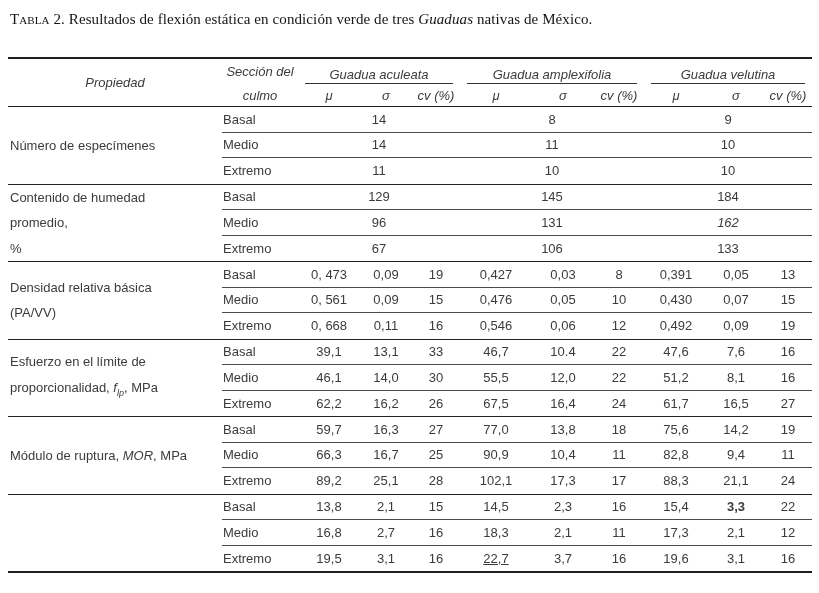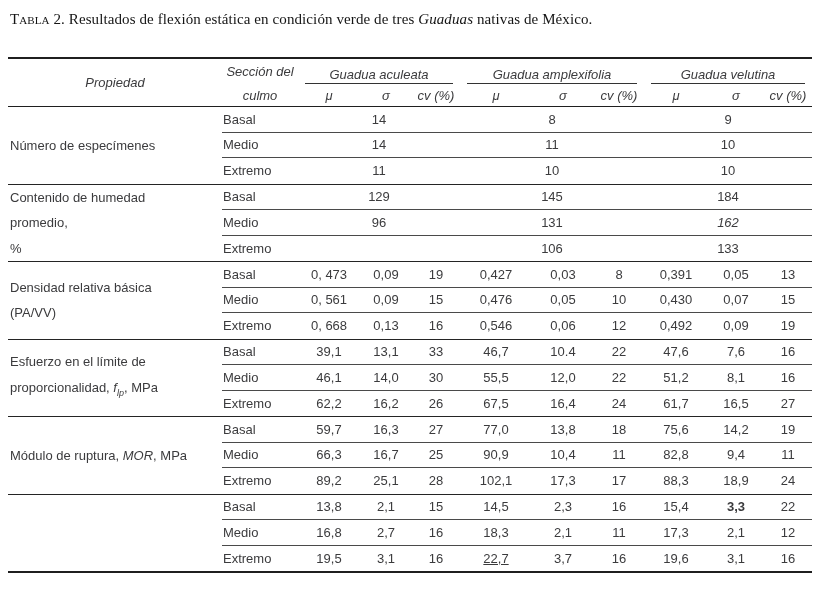--- a/index.html
+++ b/index.html
@@ -80,20 +80,21 @@
           </div>
           <div class="sec rl" style="grid-area: 1 / 2;">Basal</div>
           <div class="val rl" style="grid-area: 1 / 3 / auto / span 3;">129</div>
           <div class="val rl" style="grid-area: 1 / 6 / auto / span 3;">145</div>
           <div class="val rl" style="grid-area: 1 / 9 / auto / span 3;">184</div>
           <div class="sec rl" style="grid-area: 2 / 2;">Medio</div>
           <div class="val rl" style="grid-area: 2 / 3 / auto / span 3;">96</div>
           <div class="val rl" style="grid-area: 2 / 6 / auto / span 3;">131</div>
           <div class="val rl" style="grid-area: 2 / 9 / auto / span 3; font-style: italic;">162</div>
           <div class="sec" style="grid-area: 3 / 2;">Extremo</div>
+          <div class="val" style="grid-area: 3 / 3 / auto / span 3;">67</div>
           <div class="val" style="grid-area: 3 / 6 / auto / span 3;">106</div>
           <div class="val" style="grid-area: 3 / 9 / auto / span 3;">133</div>
         </div>
         <div class="grid group">
           <div class="prop">
             <div><span>Densidad relativa básica</span></div>
             <div><span>(PA/VV)</span></div>
           </div>
           <div class="sec rl" style="grid-area: 1 / 2;">Basal</div>
           <div class="val rl" style="grid-area: 1 / 3;">0, 473</div>
@@ -110,21 +111,21 @@
           <div class="val rl" style="grid-area: 2 / 4;">0,09</div>
           <div class="val rl" style="grid-area: 2 / 5;">15</div>
           <div class="val rl" style="grid-area: 2 / 6;">0,476</div>
           <div class="val rl" style="grid-area: 2 / 7;">0,05</div>
           <div class="val rl" style="grid-area: 2 / 8;">10</div>
           <div class="val rl" style="grid-area: 2 / 9;">0,430</div>
           <div class="val rl" style="grid-area: 2 / 10;">0,07</div>
           <div class="val rl" style="grid-area: 2 / 11;">15</div>
           <div class="sec" style="grid-area: 3 / 2;">Extremo</div>
           <div class="val" style="grid-area: 3 / 3;">0, 668</div>
-          <div class="val" style="grid-area: 3 / 4;">0,13</div>
+          <div class="val" style="grid-area: 3 / 4;">0,11</div>
           <div class="val" style="grid-area: 3 / 5;">16</div>
           <div class="val" style="grid-area: 3 / 6;">0,546</div>
           <div class="val" style="grid-area: 3 / 7;">0,06</div>
           <div class="val" style="grid-area: 3 / 8;">12</div>
           <div class="val" style="grid-area: 3 / 9;">0,492</div>
           <div class="val" style="grid-area: 3 / 10;">0,09</div>
           <div class="val" style="grid-area: 3 / 11;">19</div>
         </div>
         <div class="grid group">
           <div class="prop">
@@ -187,21 +188,21 @@
           <div class="val rl" style="grid-area: 2 / 10;">9,4</div>
           <div class="val rl" style="grid-area: 2 / 11;">11</div>
           <div class="sec" style="grid-area: 3 / 2;">Extremo</div>
           <div class="val" style="grid-area: 3 / 3;">89,2</div>
           <div class="val" style="grid-area: 3 / 4;">25,1</div>
           <div class="val" style="grid-area: 3 / 5;">28</div>
           <div class="val" style="grid-area: 3 / 6;">102,1</div>
           <div class="val" style="grid-area: 3 / 7;">17,3</div>
           <div class="val" style="grid-area: 3 / 8;">17</div>
           <div class="val" style="grid-area: 3 / 9;">88,3</div>
-          <div class="val" style="grid-area: 3 / 10;">18,9</div>
+          <div class="val" style="grid-area: 3 / 10;">21,1</div>
           <div class="val" style="grid-area: 3 / 11;">24</div>
         </div>
         <div class="grid group">
           <div class="sec rl" style="grid-area: 1 / 2;">Basal</div>
           <div class="val rl" style="grid-area: 1 / 3;">13,8</div>
           <div class="val rl" style="grid-area: 1 / 4;">2,1</div>
           <div class="val rl" style="grid-area: 1 / 5;">15</div>
           <div class="val rl" style="grid-area: 1 / 6;">14,5</div>
           <div class="val rl" style="grid-area: 1 / 7;">2,3</div>
           <div class="val rl" style="grid-area: 1 / 8;">16</div>

